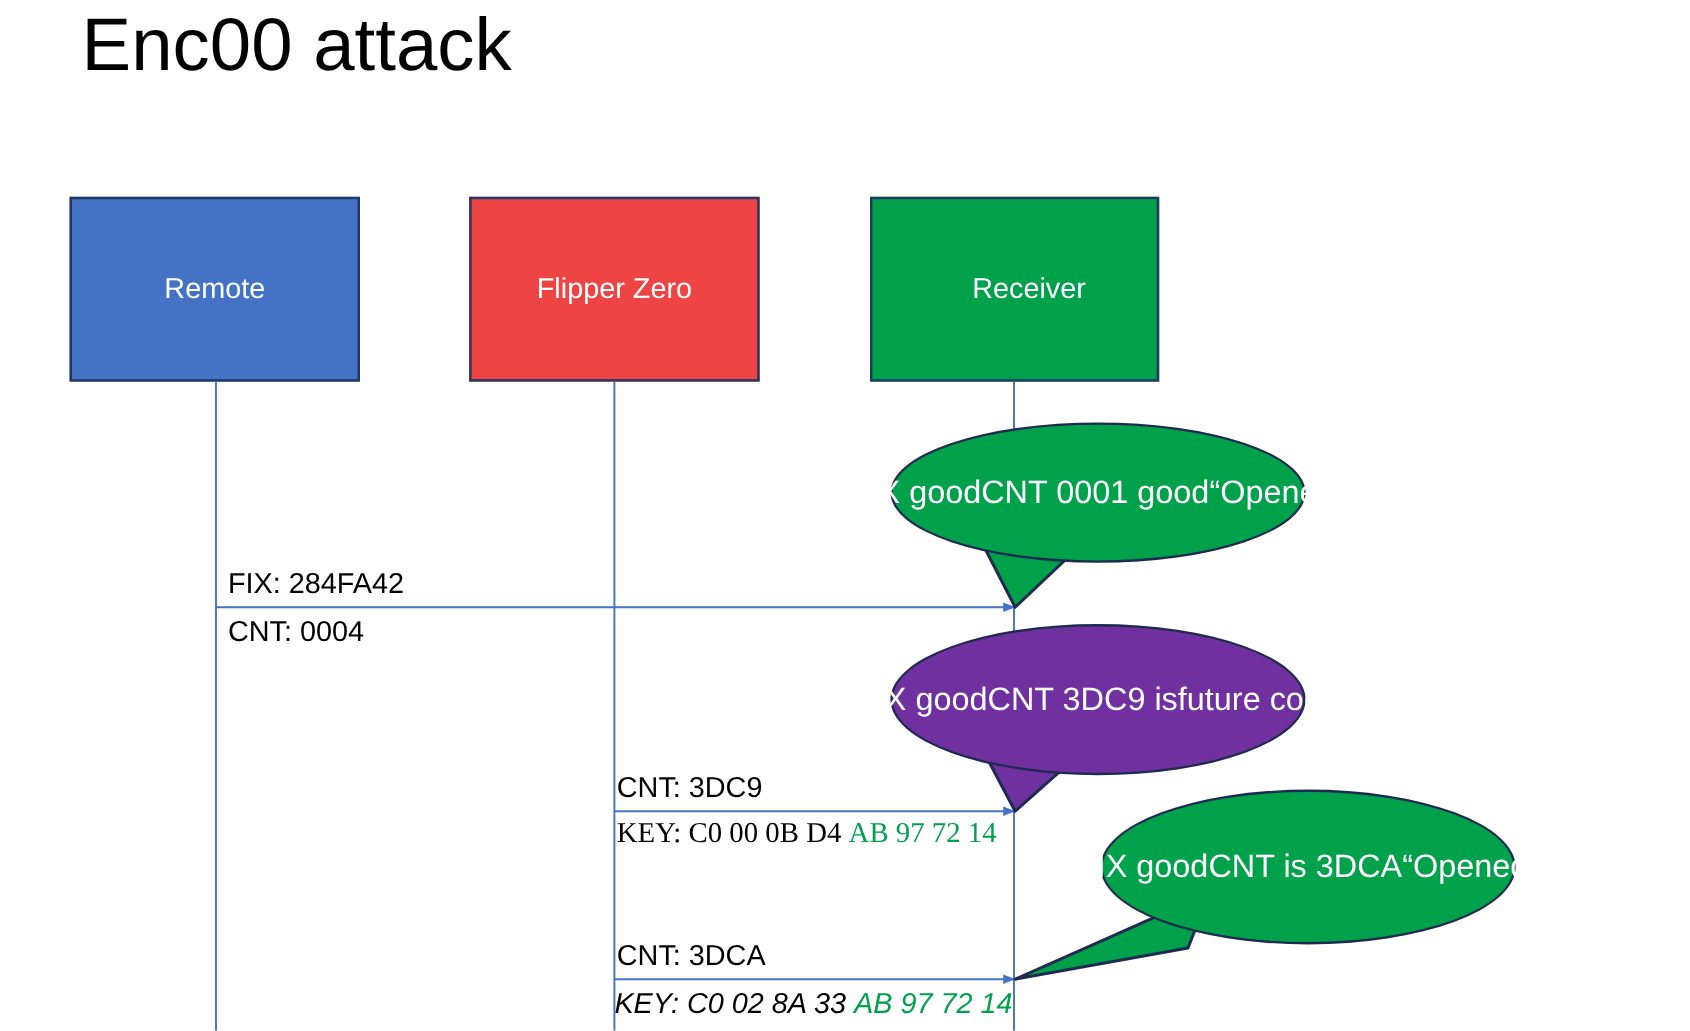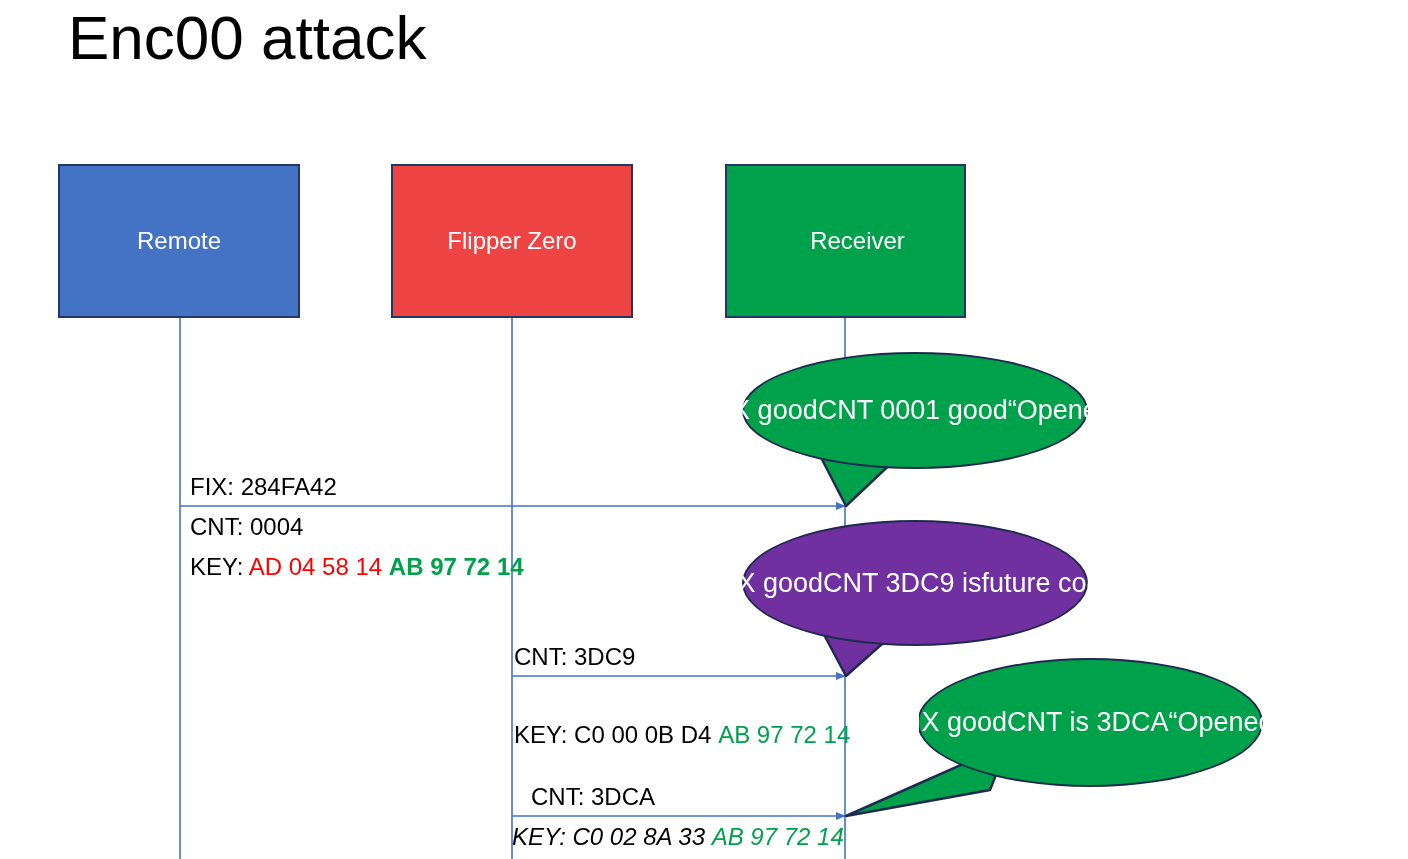--- a/index.html
+++ b/index.html
@@ -142,27 +142,24 @@
   </div>
 
   <div class="bubble" id="bubble-3">
     <span>FIX good</span>
     <span>CNT is 3DCA</span>
     <span>“Opened”</span>
   </div>
 
   <div class="msg-label" style="left:190px; top:473px;">FIX: 284FA42</div>
   <div class="msg-label" style="left:190px; top:513px;">CNT: 0004</div>
-  <div class="msg-label" style="left:190px; top:553px;">
-    <span>KEY: </span><span class="k-red">AD 04 58 14</span><span>&nbsp;</span><span class="k-green-b">AB 97 72 14</span>
-  </div>
 
   <div class="msg-label" style="left:514px; top:643px;">CNT: 3DC9</div>
-  <div class="msg-label" style="left:514px; top:721px;">
+  <div class="msg-label" style="left:514px; top:682px;font-family:Liberation Serif, serif;">
     <span>KEY: </span><span>C0 00 0B D4</span><span>&nbsp;</span><span class="k-green">AB 97 72 14</span>
   </div>
 
-  <div class="msg-label" style="left:514px; top:783px;padding-left:17px;">CNT: 3DCA</div>
+  <div class="msg-label" style="left:514px; top:783px;">CNT: 3DCA</div>
   <div class="msg-label" style="left:512px; top:823px;font-style:italic;">
     <span>KEY: </span><span>C0 02 8A 33</span><span>&nbsp;</span><span class="k-green">AB 97 72 14</span>
   </div>
 
 </div>
 
 </body></html>

